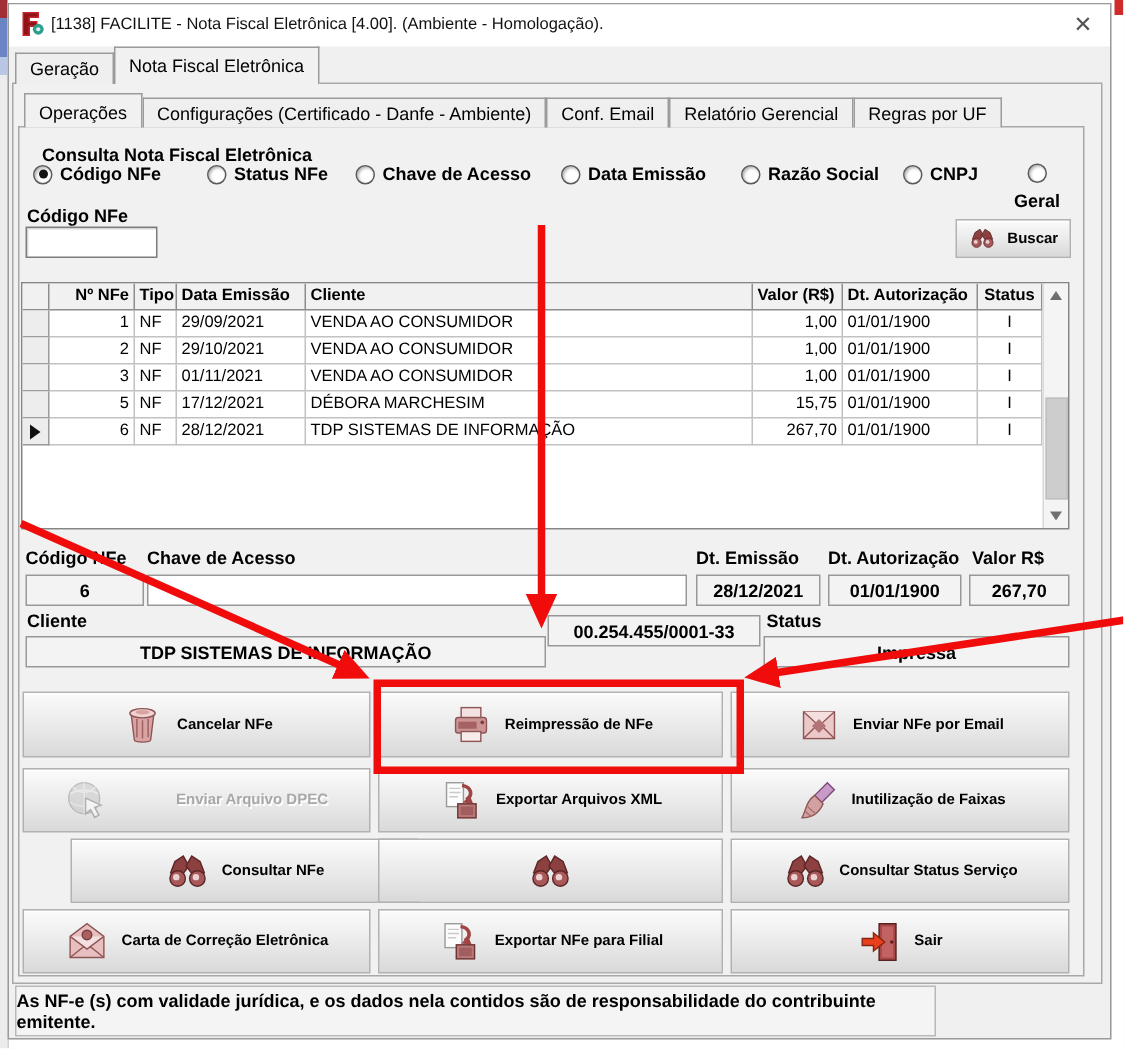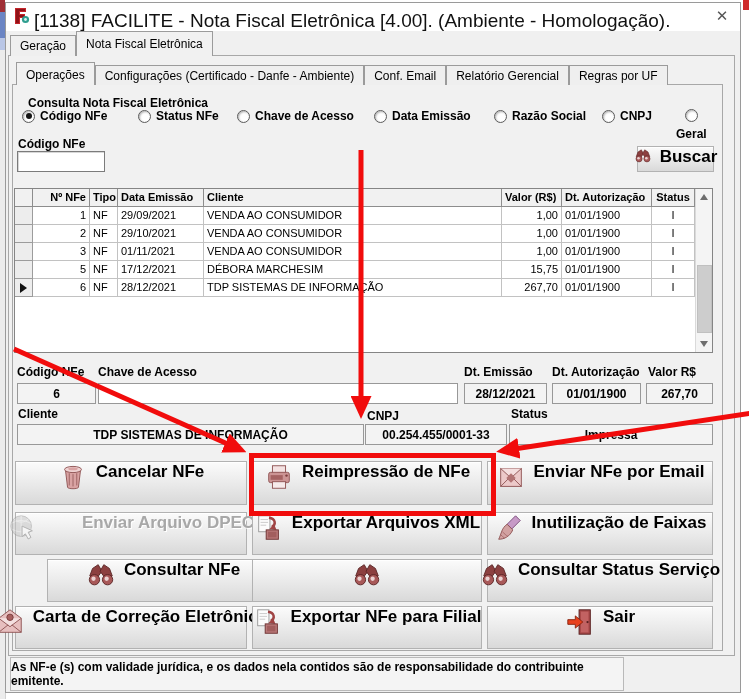--- a/index.html
+++ b/index.html
@@ -7,21 +7,21 @@
           font-family:"Liberation Sans",sans-serif;color:#000;}
 
   
   .strip{position:absolute;left:0;width:5px;}
   .corner-red{position:absolute;left:743px;top:0;width:6px;height:10px;background:#cf2b2b;}
 
   
   .win{position:absolute;left:5px;top:2px;width:736px;height:691px;background:#f0f0f0;
        border:1px solid #9a9a9a;box-sizing:border-box;}
   .titlebar{position:absolute;left:6px;top:3px;width:734px;height:28px;background:#ffffff;}
-  .title-text{position:absolute;left:34px;top:10px;font-size:19px;color:#111;white-space:nowrap;}
+  .title-text{position:absolute;left:34px;top:10px;font-size:11px;color:#111;white-space:nowrap;}
   .app-icon{position:absolute;left:13px;top:7px;width:17px;height:17px;}
   .close-btn{position:absolute;left:707px;top:4px;width:30px;height:24px;display:flex;
              align-items:center;justify-content:center;font-size:15px;color:#555;cursor:default;}
 
   
   .tabbar{position:absolute;display:flex;align-items:flex-end;z-index:5;}
   .tab{box-sizing:border-box;border:1px solid #9b9b9b;border-bottom:none;background:#efefef;
        padding:3px 9px 3px;font-size:12px;white-space:nowrap;height:21px;}
   .tab.active{height:25px;padding-top:5px;background:#f1f1f1;position:relative;z-index:6;}
   .tabbar.sub .tab{height:20px;}
@@ -43,23 +43,23 @@
   .tinput{position:absolute;box-sizing:border-box;background:#fff;border:1px solid #7b7b7b;
           box-shadow:inset 1px 1px 0 #d7d7d7;font-size:12px;padding:0 3px;z-index:3;
           font-family:"Liberation Sans",sans-serif;}
 
   .vbox{position:absolute;box-sizing:border-box;height:21px;background:#f3f3f3;
         border:1px solid #989898;display:flex;align-items:center;justify-content:center;
         font-weight:bold;font-size:12px;z-index:3;white-space:nowrap;}
   .vbox.white{background:#fff;}
 
   
-  .pbtn{position:absolute;box-sizing:border-box;display:flex;justify-content:center;
+  .pbtn{position:absolute;box-sizing:border-box;display:flex;align-items:center;justify-content:center;
         gap:8px;background:linear-gradient(180deg,#fbfbfb 0%,#e9e9e9 55%,#d9d9d9 100%);
-        border:1px solid #b2b2b2;box-shadow:inset 0 1px 0 #fff;font-weight:bold;font-size:17px;
+        border:1px solid #b2b2b2;box-shadow:inset 0 1px 0 #fff;font-weight:bold;font-size:10px;
         z-index:3;white-space:nowrap;}
   .pbtn svg{width:30px;height:30px;flex:0 0 auto;}
   .pbtn.small svg{width:18px;height:18px;}
   .pbtn.disabled{color:#a8a8a8;text-shadow:1px 1px 0 #fff;gap:44px;}
   .pbtn.disabled svg{opacity:.55;filter:grayscale(1);}
 
   
   .grid{position:absolute;left:14px;top:188px;width:699px;height:165px;background:#fff;
         border:1px solid #858585;box-sizing:border-box;z-index:3;overflow:hidden;}
   .grow{display:flex;height:18px;}
@@ -264,21 +264,21 @@
   <div class="vbox white" style="left:98px;top:383px;width:360px;"></div>
   <div class="vbox" style="left:464px;top:383px;width:83px;">28/12/2021</div>
   <div class="vbox" style="left:552px;top:383px;width:89px;">01/01/1900</div>
   <div class="vbox" style="left:646px;top:383px;width:67px;">267,70</div>
 
   <div class="flabel" style="left:18px;top:407px;">Cliente</div>
   <div class="flabel" style="left:367px;top:409px;">CNPJ</div>
   <div class="flabel" style="left:511px;top:407px;">Status</div>
 
   <div class="vbox" style="left:17px;top:424px;width:347px;">TDP SISTEMAS DE INFORMAÇÃO</div>
-  <div class="vbox" style="left:365px;top:424px;width:142px;">00.254.455/0001-33</div>
+  <div class="vbox" style="left:365px;top:410px;width:142px;">00.254.455/0001-33</div>
   <div class="vbox" style="left:509px;top:424px;width:204px;">Impressa</div>
 
   <div class="pbtn" style="left:15px;top:461px;width:232px;height:44px;">
     <span style="display:flex;">
         <svg viewBox="0 0 32 32">
           <path d="M8 9h16l-2.2 18c-.3 2-11.3 2-11.6 0z" fill="#d9a3a3" stroke="#8f5454"></path>
           <path d="M12 12v13M16 13v13M20 12v13" stroke="#9a6060" fill="none"></path>
           <ellipse cx="16" cy="8" rx="9" ry="3.3" fill="#efd3d3" stroke="#8f5454"></ellipse>
           <ellipse cx="16" cy="7.2" rx="5" ry="1.6" fill="#d9a3a3"></ellipse>
         </svg>

